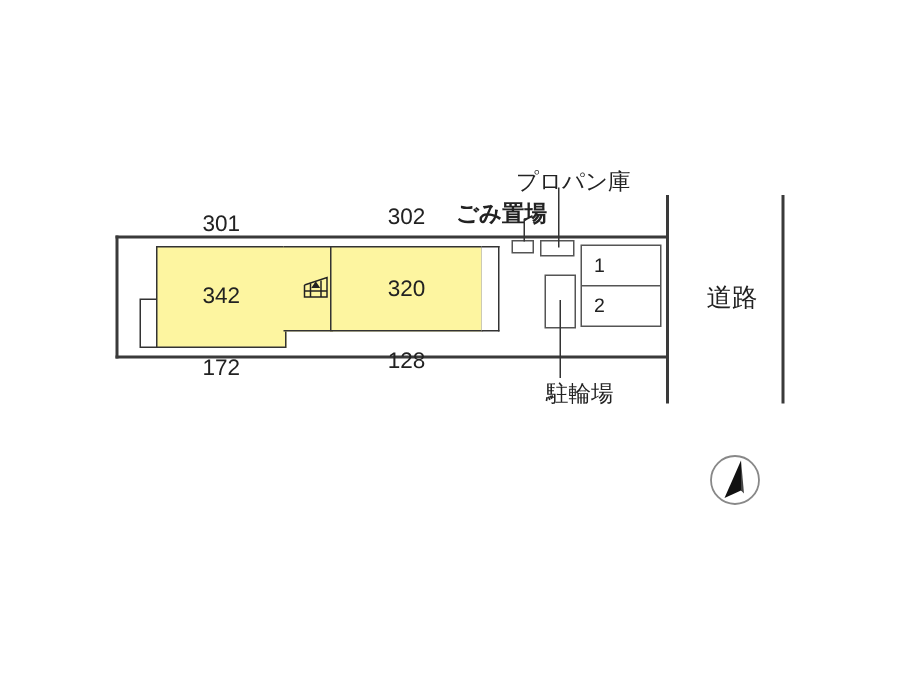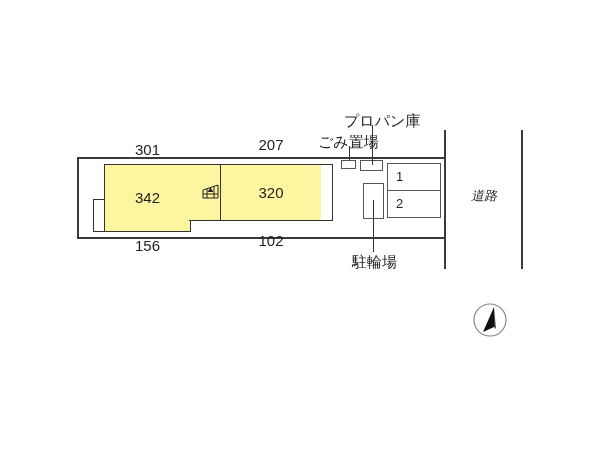--- a/index.html
+++ b/index.html
@@ -20,64 +20,64 @@
     .propane { left: 360px; top: 160px; width: 23px; height: 11px; }
     .bicycle { left: 363px; top: 183px; width: 21px; height: 36px; }
     .parking { left: 387px; top: 163px; width: 54px; height: 55px; border: 1.2px solid #555; background: #fff; }
     .pk-slot { position: absolute; left: 0; width: 100%; height: 50%; box-sizing: border-box;
                font-family: "Liberation Sans", sans-serif; font-size: 13px; padding-left: 8px; display: flex; align-items: center; }
     .pk-slot.s1 { top: 0; border-bottom: 1.2px solid #555; }
     .pk-slot.s2 { top: 50%; }
     .vline { width: 0; border-left: 2px solid #3a3a3a; }
     .leader { width: 0; border-left: 1px solid #333; }
     .label { font-size: 15px; white-space: nowrap; color: #222; }
-    .road-label { font-size: 13px; font-style: italic; }
+    .road-label { font-size: 17px; }
   </style>
 </head>
 <body>
 
 <div class="abs site"></div>
 
 <div class="abs annex"></div>
 <div class="abs bld-left units">
   <span>301</span>
   <span>342</span>
-  <span>156</span>
+  <span>172</span>
 </div>
 
 <div class="abs stair">
   <svg width="33" height="57" viewBox="0 0 33 57" style="position:absolute;left:0;top:0;">
     <g stroke="#222" stroke-width="1" fill="none">
       <polyline points="14,25 14,33 29,33 29,20 14,25"></polyline>
       <line x1="14" y1="29" x2="29" y2="29"></line>
       <line x1="18" y1="24" x2="18" y2="33"></line>
       <line x1="25" y1="22" x2="25" y2="33"></line>
     </g>
     <polygon points="21.5,22.5 18.5,27 24.5,27" fill="#222"></polygon>
   </svg>
 </div>
 
 <div class="abs bld-right units">
-  <span>207</span>
+  <span>302</span>
   <span>320</span>
-  <span>102</span>
+  <span>128</span>
 </div>
 <div class="abs strip"></div>
 
 <div class="abs box garbage"></div>
 <div class="abs box propane"></div>
 <div class="abs box bicycle"></div>
 
 <div class="abs leader" style="left:349px;top:146px;height:15px;"></div>
 <div class="abs leader" style="left:372px;top:125px;height:40px;"></div>
 <div class="abs leader" style="left:373px;top:200px;height:52px;"></div>
 
 <div class="abs label" style="left:344px;top:112px;">プロパン庫</div>
-<div class="abs label" style="left:318px;top:133px;">ごみ置場</div>
-<div class="abs label" style="left:352px;top:253px;">駐輪場</div>
+<div class="abs label" style="left:304px;top:133px;font-weight:bold;">ごみ置場</div>
+<div class="abs label" style="left:364px;top:253px;">駐輪場</div>
 
 <div class="abs parking">
   <div class="pk-slot s1">1</div>
   <div class="pk-slot s2">2</div>
 </div>
 
 <div class="abs vline" style="left:444px;top:130px;height:139px;"></div>
 <div class="abs vline" style="left:521px;top:130px;height:139px;"></div>
 <div class="abs label road-label" style="left:471px;top:187px;">道路</div>
 

